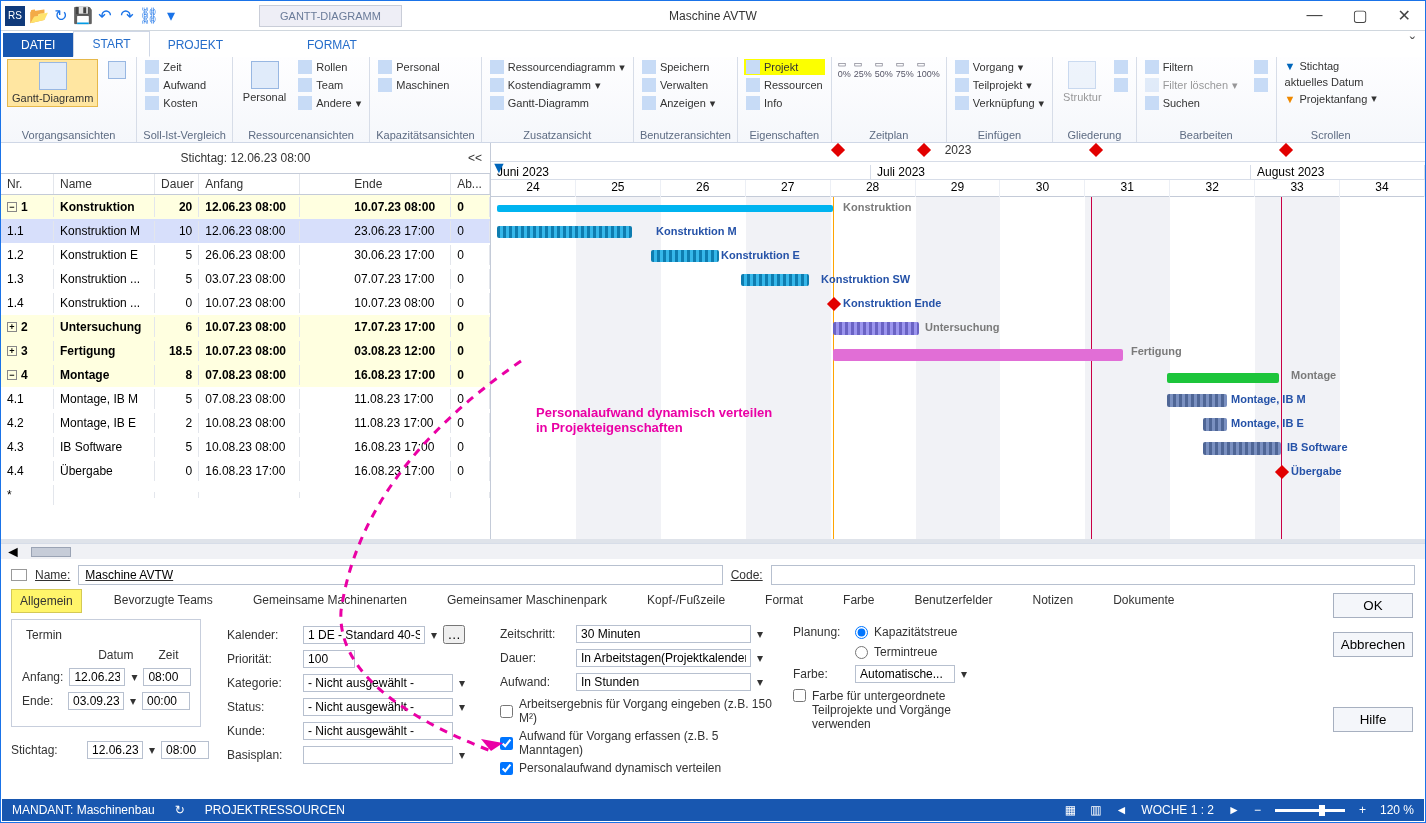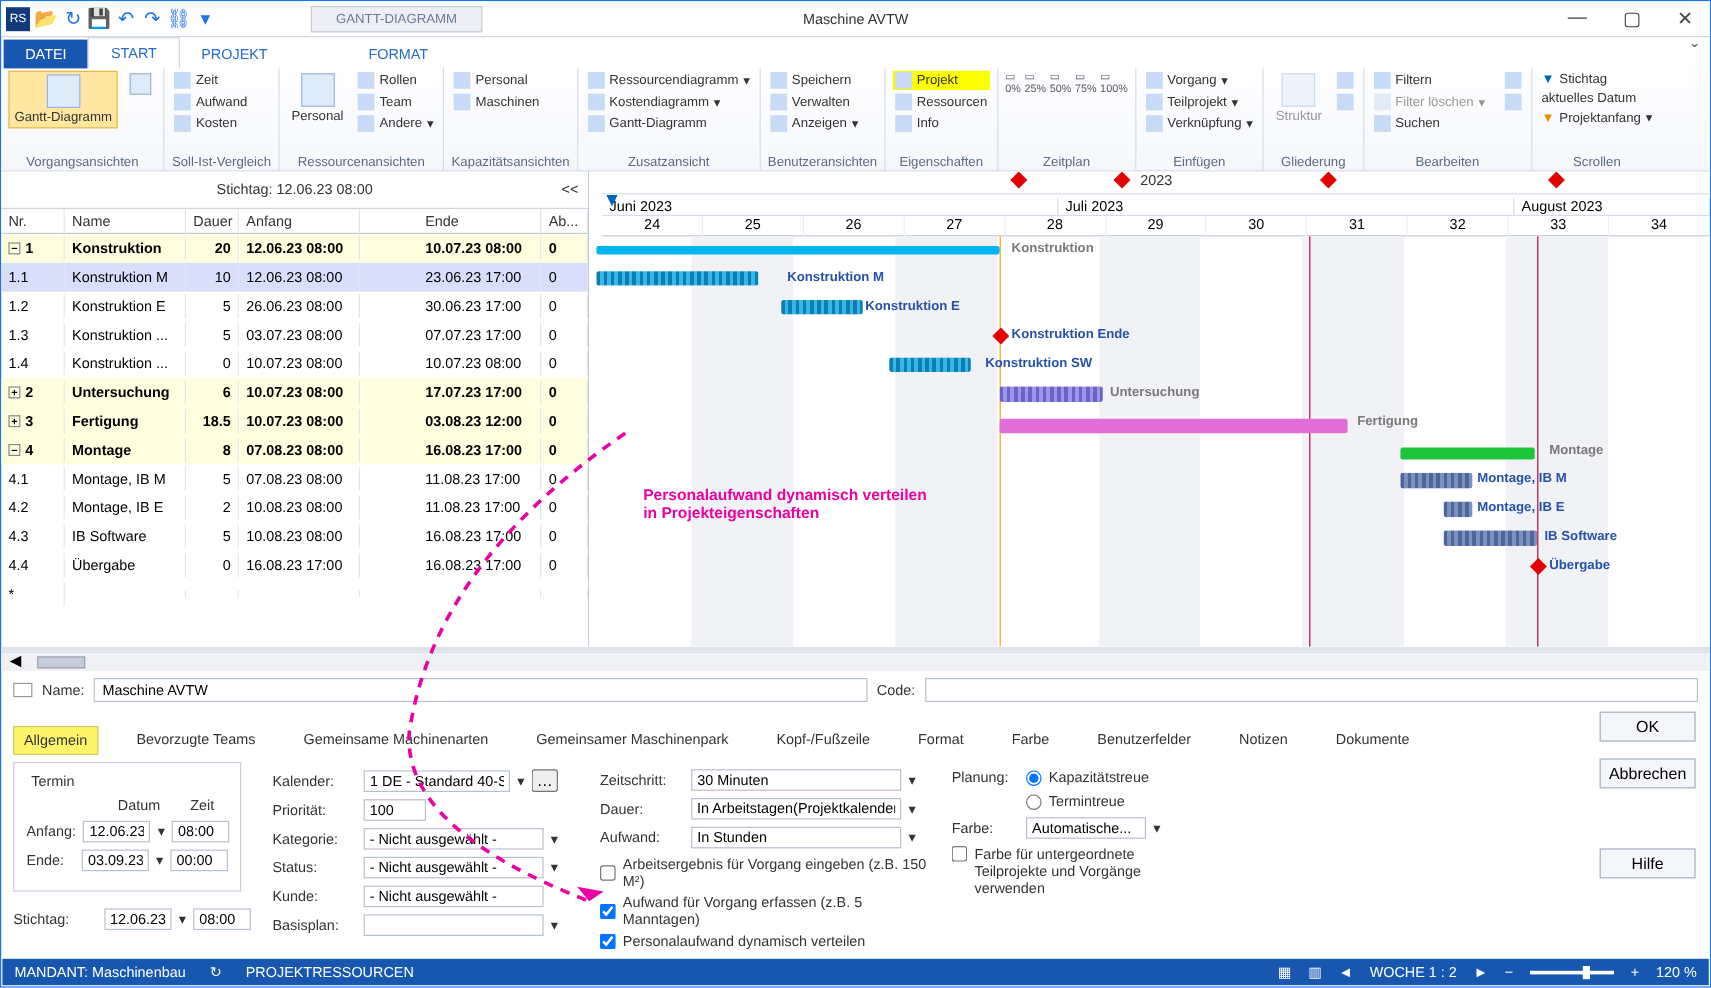--- a/index.html
+++ b/index.html
@@ -42,21 +42,21 @@
 .tbl-hdr div { color: #333; }
 .c-nr { width: 58px; } .c-name { width: 112px; } .c-dauer { width: 48px; text-align: right;} .c-anfang { width: 112px; } .c-ende { width: 114px; margin-left: 48px; } .c-ab { width: 42px; }
 .tbl-body { overflow: hidden; }
 .tbl-row { display: flex; font-size: 12px; height: 24px; align-items: center; }
 .tbl-row.summary { font-weight: bold; background: #ffffe0; }
 .tbl-row.selected { background: #d7dffb; }
 .tbl-row .exp { display: inline-block; width: 10px; height: 10px; border: 1px solid #888; font-size: 9px; line-height: 8px; text-align: center; margin-right: 4px; vertical-align: middle; }
 .tbl-row .c-nr { display: flex; align-items: center; }
 
 .rightpane { flex: 1; display: flex; flex-direction: column; position: relative; overflow: hidden; background: #fff; }
-.timehdr { height: 54px; border-bottom: 1px solid #c4cbd8; position: relative; margin-left: 11px; }
+.timehdr { height: 54px; border-bottom: 1px solid #c4cbd8; position: relative; }
 .timehdr .year { text-align: center; font-size: 12px; color: #333; height: 18px;}
 .timehdr .months { display: flex; height: 18px; border-top: 1px solid #d7dde8; align-items: flex-end;}
 .timehdr .months div { border-right: 1px solid #d7dde8; padding-left: 6px; font-size: 12px; }
 .timehdr .weeks { display: flex; height: 18px; border-top: 1px solid #d7dde8;}
 .timehdr .weeks div { flex: 1; text-align: center; font-size: 12px; border-right: 1px solid #eceff5; }
 .diamond { width: 10px; height: 10px; background: #e20000; transform: rotate(45deg); position: absolute; }
 .ganttbody { flex: 1; position: relative; }
 .grow { height: 24px; position: relative; }
 .gbar { position: absolute; height: 13px; top: 5px; border-radius: 2px; }
 .gbar.sum { height: 7px; top: 8px; background: #00b4f0; }
@@ -67,21 +67,21 @@
 .gbar.blue2 { background: #6b82b3; background-image: repeating-linear-gradient(90deg,#4f6696,#4f6696 3px,#7a90c0 3px,#7a90c0 6px);}
 .glabel { position: absolute; font-size: 11px; font-weight: bold; white-space: nowrap; }
 .glabel.blue { color: #2552a8; } .glabel.gray { color: #7a7a7a; }
 .zebra { display: flex; position: absolute; inset: 0; z-index: 0; }
 .zebra div { flex: 1; } .zebra div:nth-child(even) { background: #f1f2f6; }
 .vline { position: absolute; top: 0; bottom: 0; width: 1px; background: #d05; }
 
 .ann { position: absolute; color: #ea00a5; font-weight: bold; font-size: 13px; }
 
 .proppanel { padding: 6px 10px 2px 10px; font-size: 12px; color: #333; }
-.prop-row1 { display: flex; align-items: center; gap: 8px; margin-bottom: 20px; }
+.prop-row1 { display: flex; align-items: center; gap: 8px; margin-bottom: 4px; text-decoration: underline; }
 .prop-row1 input { flex: 1; border: 1px solid #b7c0cf; padding: 2px 6px; font-size: 12px; }
 .prop-row1 .namein { max-width: 1060px; }
 .prop-tabs { display: flex; gap: 24px; border-bottom: 0; margin-bottom: 6px; font-size: 12px; flex-wrap: nowrap; }
 .prop-tabs .pt { padding: 4px 8px; color: #333; white-space: nowrap; }
 .prop-tabs .pt.active { background: #fff56a; border: 1px solid #d4c955; }
 .prop-body { display: flex; gap: 18px; align-items: flex-start; }
 .fieldset { border: 1px solid #c7cedc; padding: 8px 10px 10px 10px; }
 .fieldset .legend { font-size: 12px; margin-top: -16px; background: #fff; display: inline-block; padding: 0 4px; }
 .frow { display: flex; align-items: center; gap: 6px; margin: 6px 0; font-size: 12px; }
 .frow label { width: 70px; }
@@ -512,26 +512,26 @@
         </div>
       <div class="grow">
           <div class="gbar task" style="left:6px;width:135px"></div>
           <div class="glabel blue" style="left:165px;top:4px">Konstruktion M</div>
         </div>
       <div class="grow">
           <div class="gbar task" style="left:160px;width:68px"></div>
           <div class="glabel blue" style="left:230px;top:4px">Konstruktion E</div>
         </div>
       <div class="grow">
+          <div class="gbar task" style="left:250px;width:68px"></div>
+          <div class="glabel blue" style="left:330px;top:4px">Konstruktion SW</div>
+        </div>
+      <div class="grow">
           <div class="diamond" style="top:6px;left:338px"></div>
           <div class="glabel blue" style="left:352px;top:4px">Konstruktion Ende</div>
-        </div>
-      <div class="grow">
-          <div class="gbar task" style="left:250px;width:68px"></div>
-          <div class="glabel blue" style="left:330px;top:4px">Konstruktion SW</div>
         </div>
       <div class="grow">
           <div class="gbar purple" style="left:342px;width:86px"></div>
           <div class="glabel gray" style="left:434px;top:4px">Untersuchung</div>
         </div>
       <div class="grow">
           <div class="gbar sum sum3" style="left:342px;width:290px;height:12px"></div>
           <div class="glabel gray" style="left:640px;top:4px">Fertigung</div>
         </div>
       <div class="grow">

